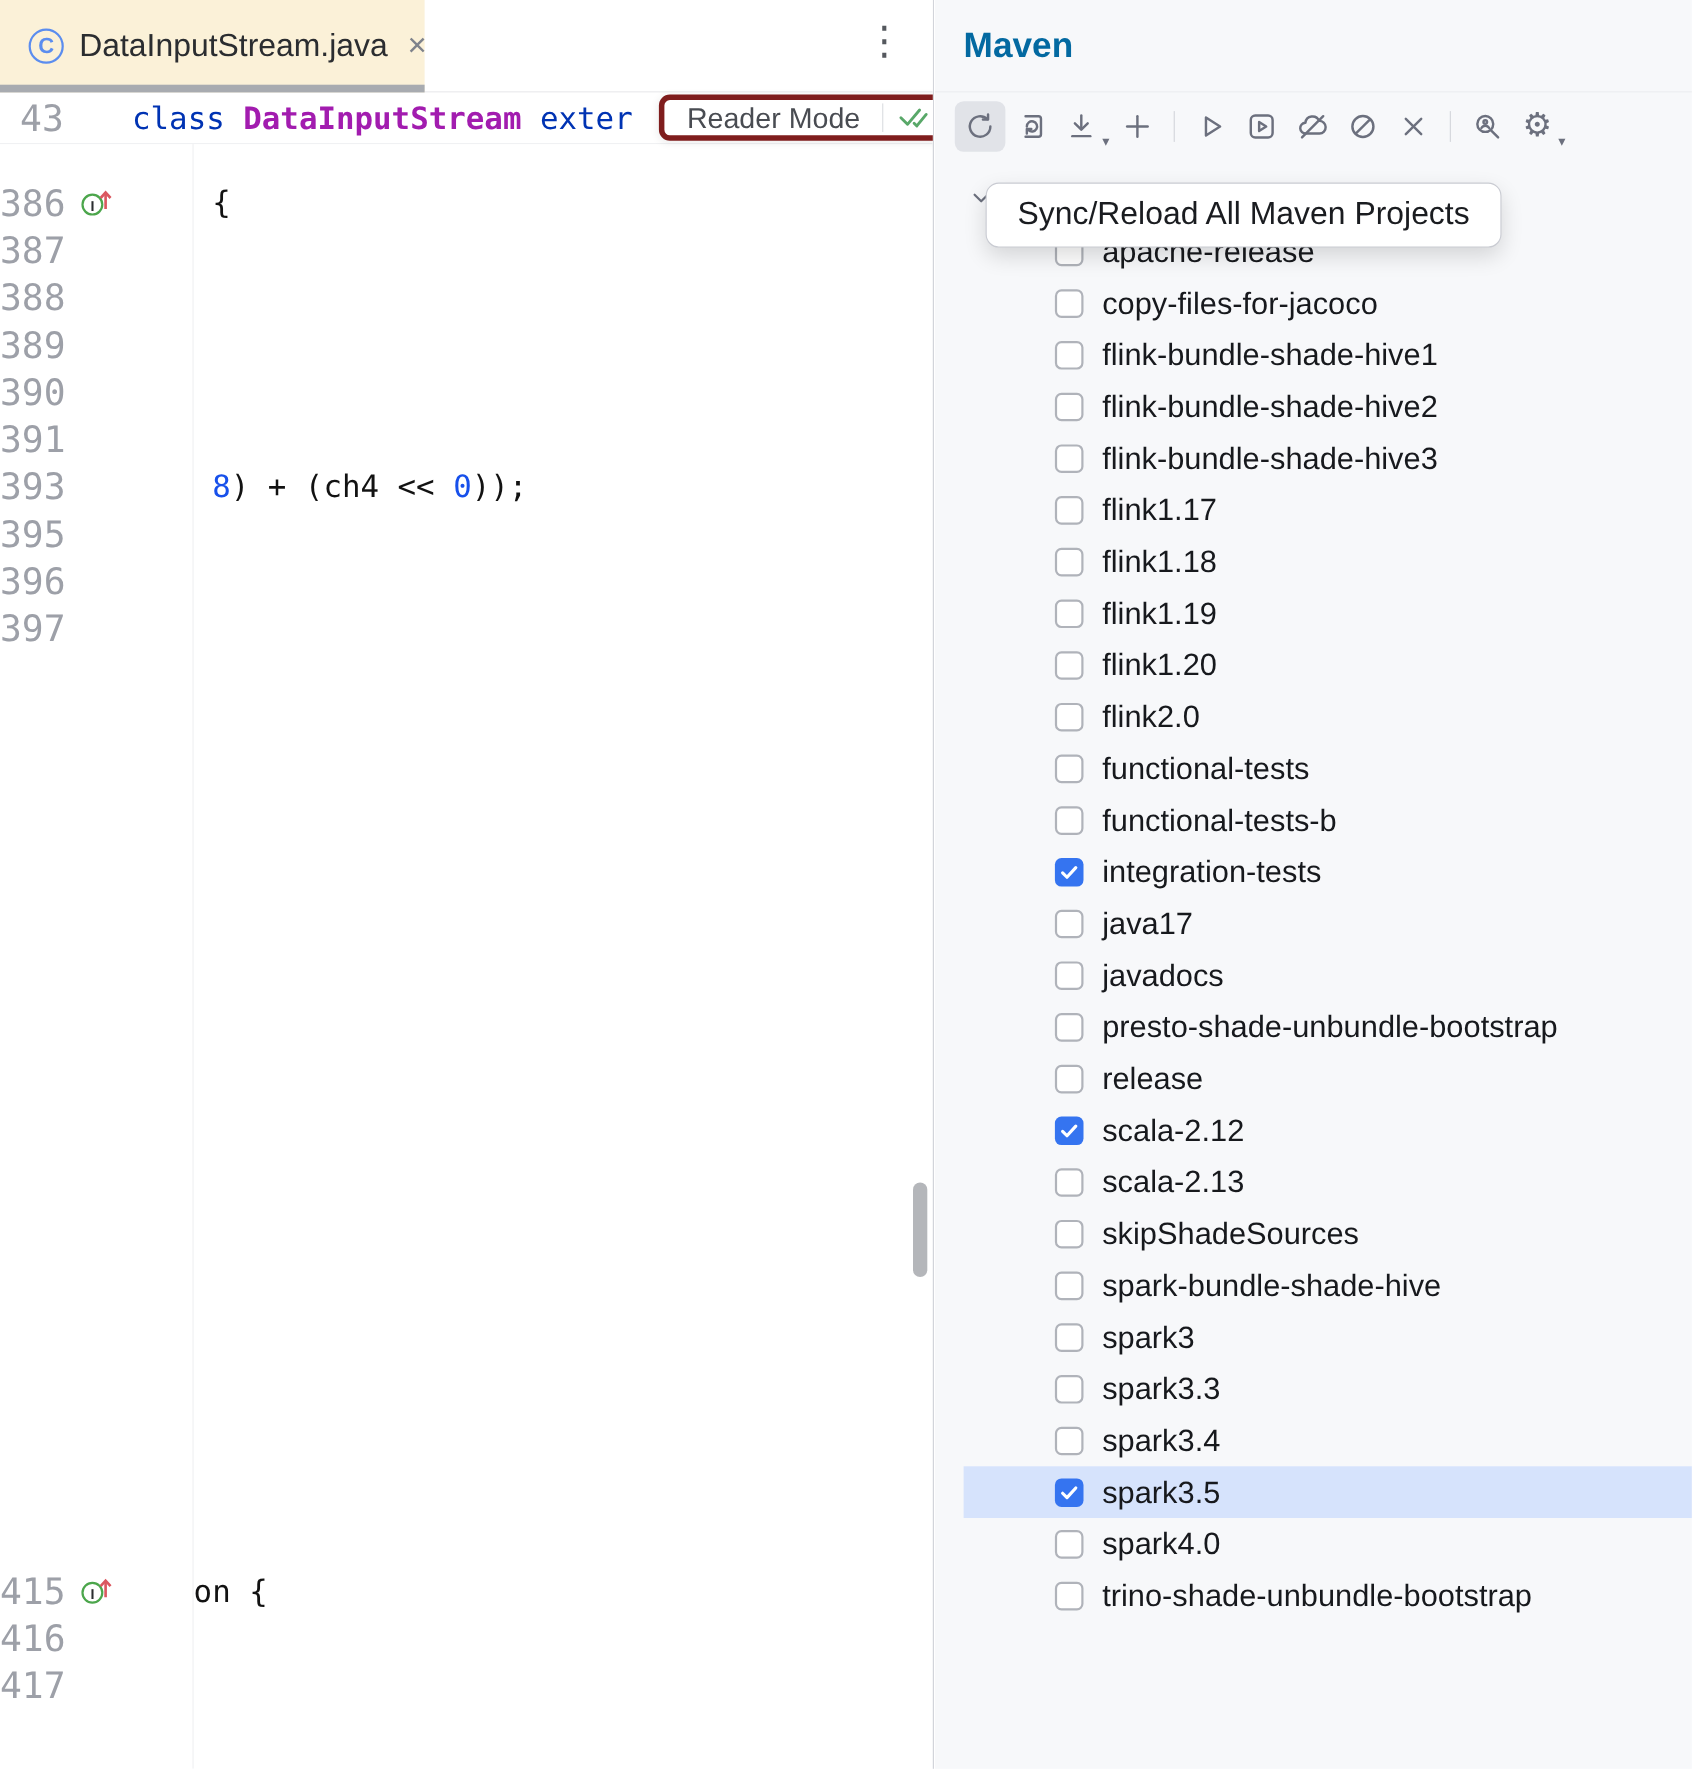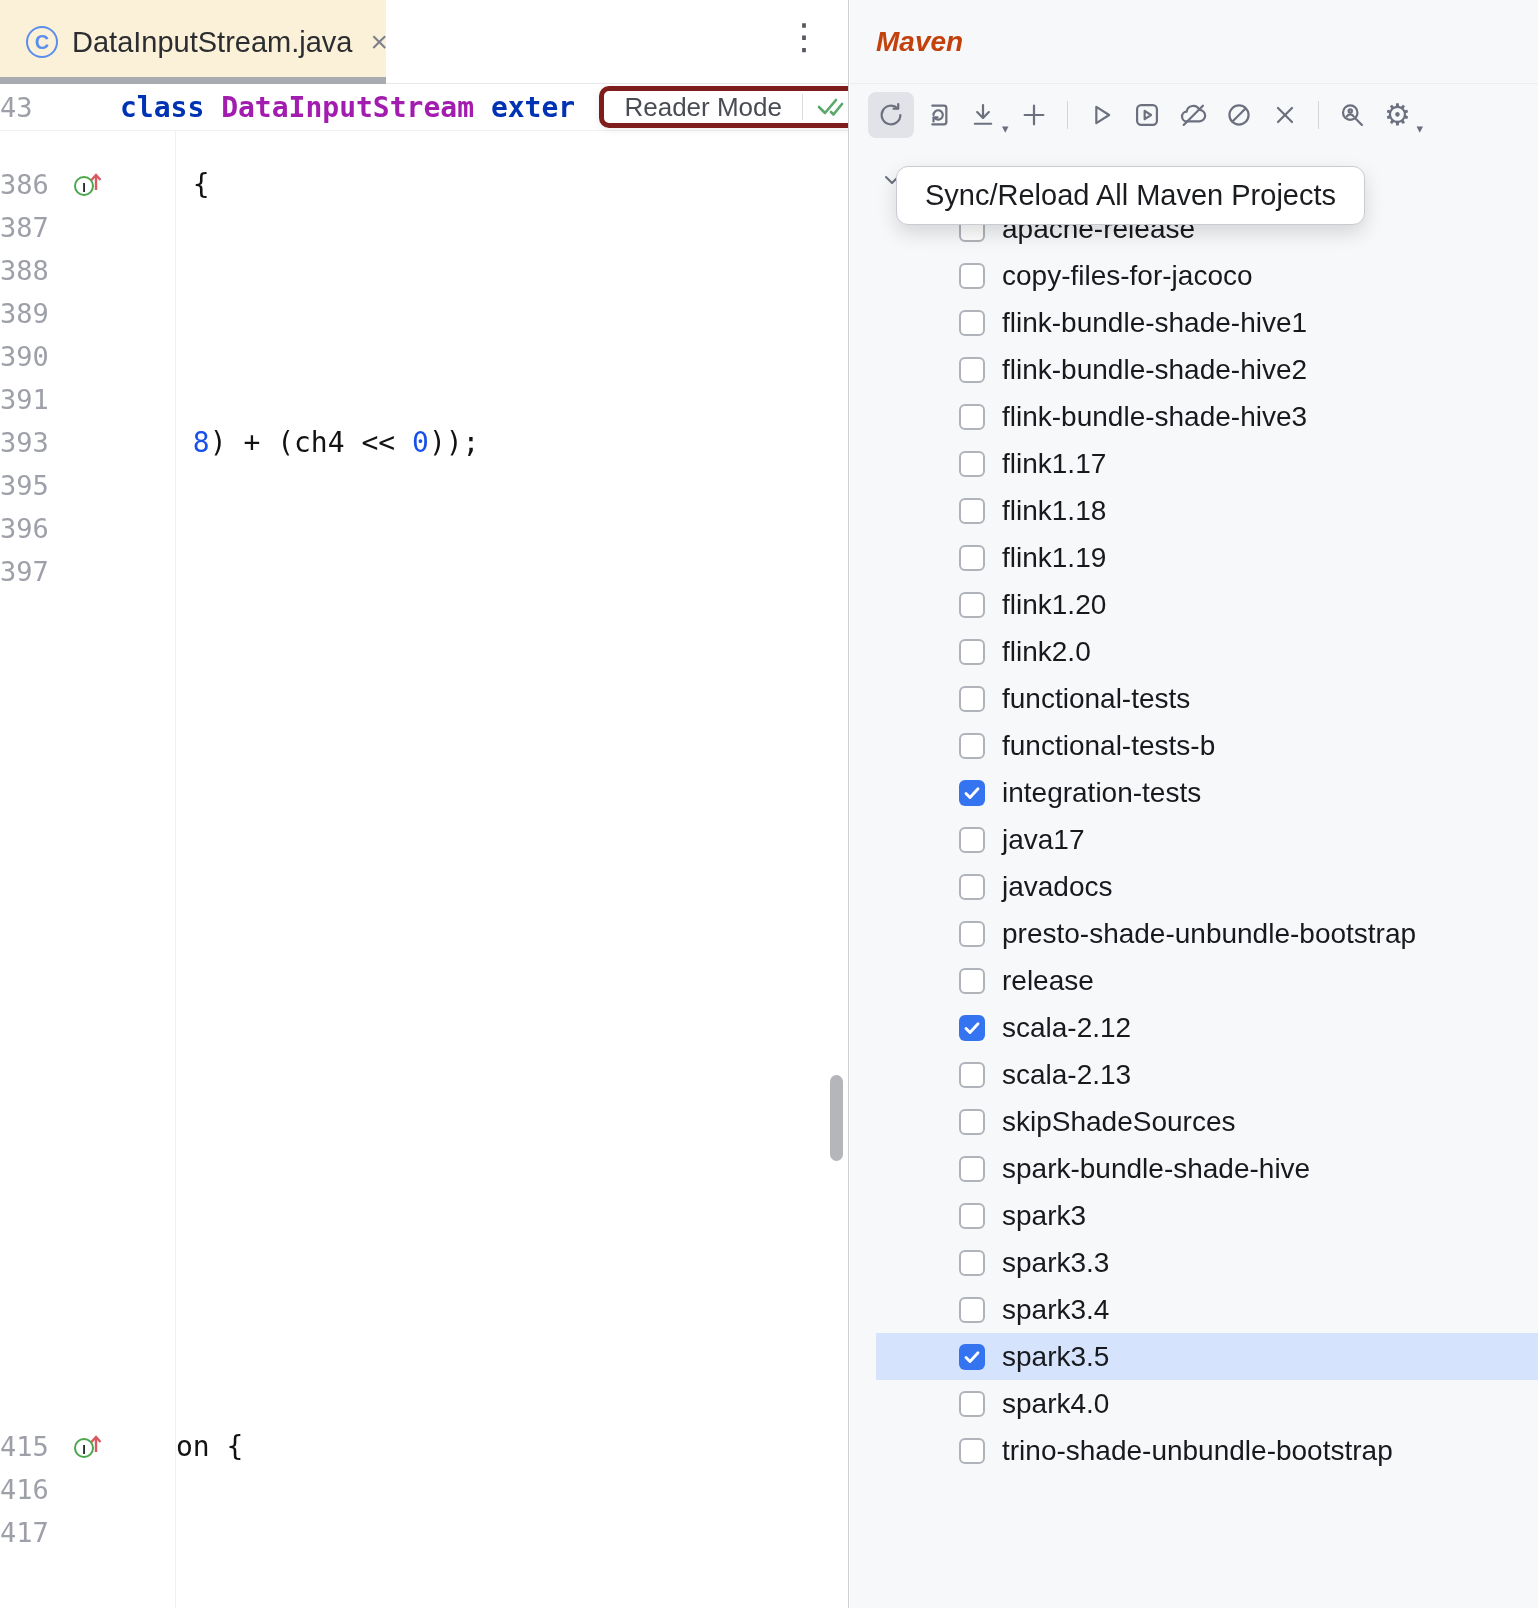--- a/index.html
+++ b/index.html
@@ -25,27 +25,27 @@
   .tab::after{content:"";position:absolute;left:0;bottom:0;width:100%;height:7px;background:#A8ABB0;}
   .class-icon{width:32px;height:32px;border:2.5px solid #5B8DEF;border-radius:50%;
     color:#5B8DEF;font-size:20px;font-weight:700;display:flex;align-items:center;justify-content:center;
     margin-right:14px;background:transparent;flex:none;}
   .tab-title{font-size:29px;color:#2B2D30;white-space:nowrap;}
   .tab-close{margin-left:18px;font-size:30px;color:#7E828B;line-height:1;}
   .kebab{position:absolute;right:26px;top:16px;font-size:36px;color:#55585E;letter-spacing:0;}
 
   .sticky{position:absolute;left:0;top:85px;width:100%;height:46px;background:#fff;
     display:flex;align-items:center;border-bottom:1px solid #F0F1F3;z-index:3;}
-  .gutter-num{width:58px;font-family:"DejaVu Sans Mono",monospace;
-    font-size:27px;color:#9DA0A8;flex:none;}
+  .gutter-num{width:58px;text-align:right;font-family:"DejaVu Sans Mono",monospace;
+    font-size:33px;color:#9DA0A8;flex:none;}
   .gutter-icons{width:58px;flex:none;display:flex;align-items:center;justify-content:center;}
   .code-text{font-family:"DejaVu Sans Mono",monospace;font-size:28px;white-space:pre;
     padding-left:62px;color:#111;}
   .sticky .code-text{padding-left:62px;}
-  .tk-kw{color:var(--kw);font-weight:700;}
+  .tk-kw{color:var(--kw);font-weight:400;}
   .tk-cls{color:#a21caf;font-weight:700;}
   .tk-num{color:var(--numlit);}
   .tk-p{color:#121212;}
 
   .gutter-line{position:absolute;left:175px;top:131px;bottom:0;width:1px;background:#EFF0F2;}
 
   .code-block{position:absolute;left:0;width:100%;}
   #code-top{top:163px;}
   #code-bottom{top:1425px;}
   .code-line{height:43px;display:flex;align-items:center;}
@@ -56,21 +56,21 @@
   .reader-label{font-size:26px;color:#494C52;padding:0 20px;white-space:nowrap;}
   .pill-sep{width:1px;height:26px;background:#DADCE0;}
   .insp-check{width:54px;display:flex;align-items:center;justify-content:center;}
 
   .ed-scrollbar{position:absolute;right:5px;top:1075px;width:13px;height:86px;
     background:#A7A9AE;border-radius:7px;opacity:.85;z-index:5;}
 
   
   .maven{position:absolute;left:850px;top:0;right:0;height:1608px;background:var(--panel-bg);}
   .maven-header{height:84px;display:flex;align-items:center;padding-left:26px;border-bottom:1px solid #ECEDEF;}
-  .maven-title{font-size:28px;font-weight:700;color:#c2410c;font-style:italic;}
+  .maven-title{font-size:32px;font-weight:700;color:#0369a1;}
   .maven-toolbar{display:flex;align-items:center;height:54px;padding-left:18px;margin-top:4px;}
   .tb-btn{width:46px;height:46px;border-radius:8px;display:flex;align-items:center;justify-content:center;
     position:relative;flex:none;}
   .tb-btn.hovered{background:#E1E3E8;}
   .tb-btn svg{stroke:var(--icon);fill:none;stroke-width:1.9;stroke-linecap:round;stroke-linejoin:round;}
   .tb-sep{width:1px;height:28px;background:#D3D5DB;margin:0 10px;flex:none;}
   .dd-arrow{font-size:13px;color:var(--icon);align-self:flex-end;margin:0 2px 6px -4px;}
   .gear-glyph{font-size:30px;color:var(--icon);line-height:1;}
 
   .tree-chevron{position:absolute;left:30px;top:168px;color:#6C707E;z-index:1;}

